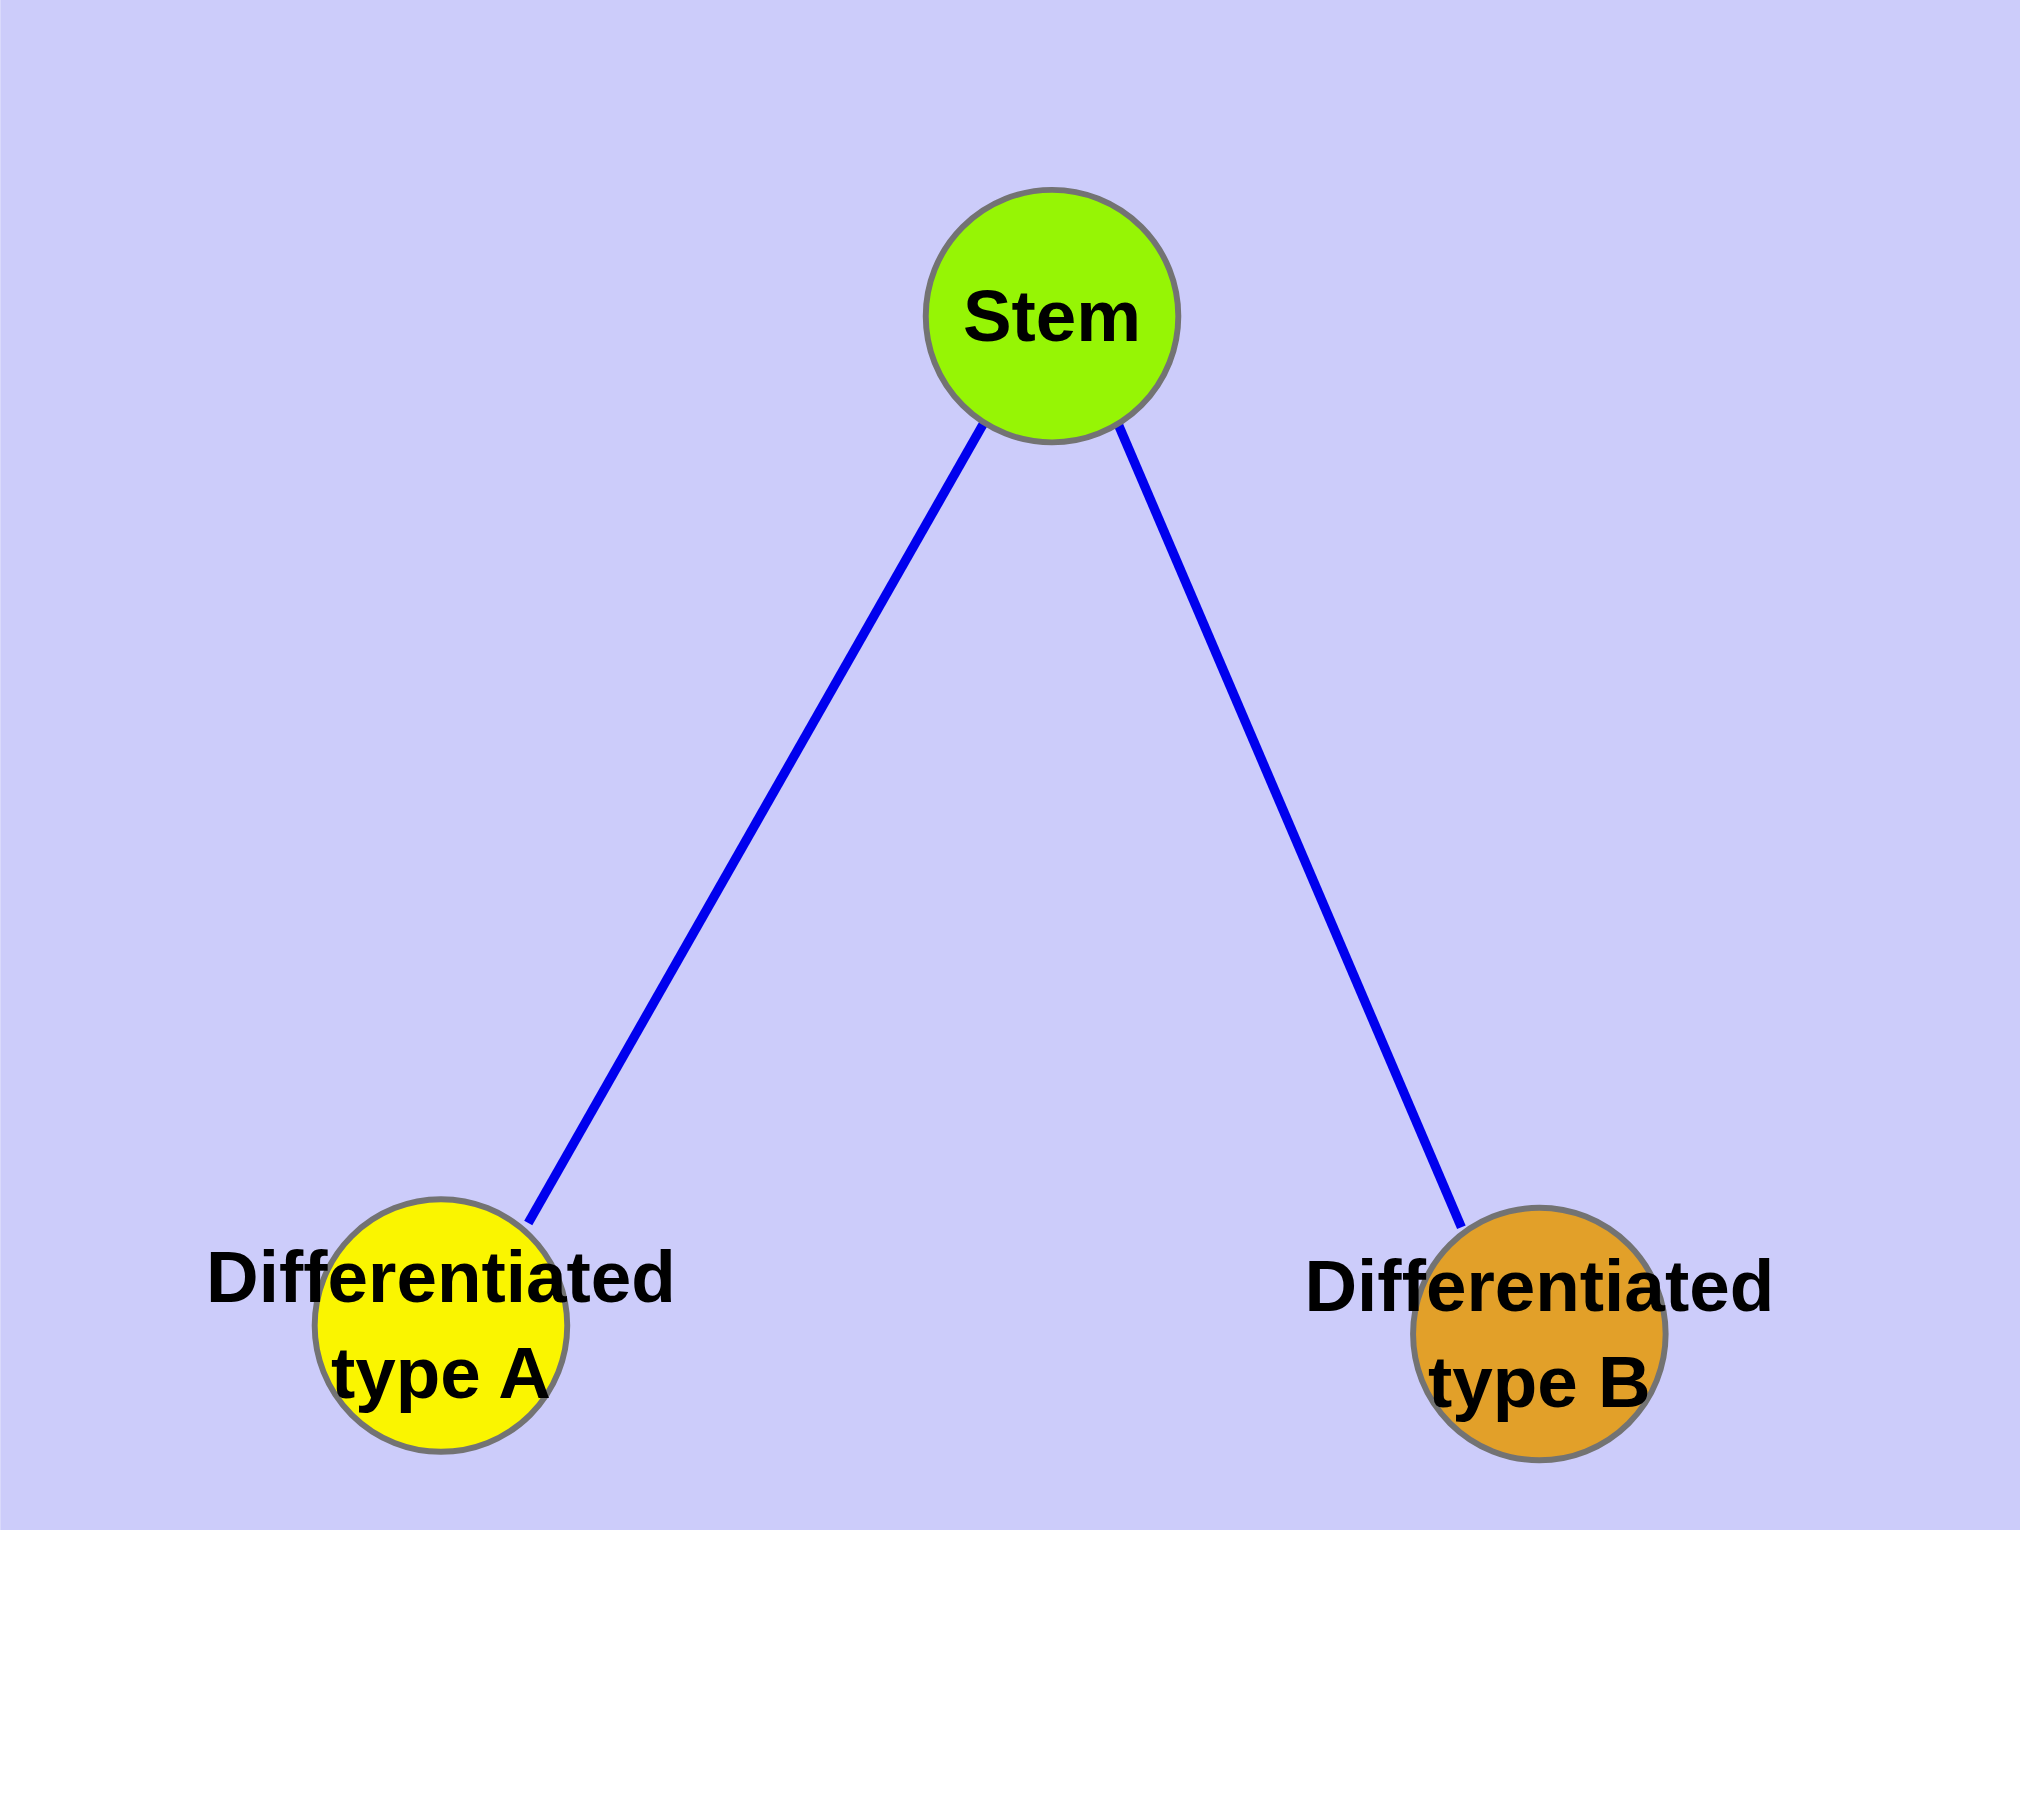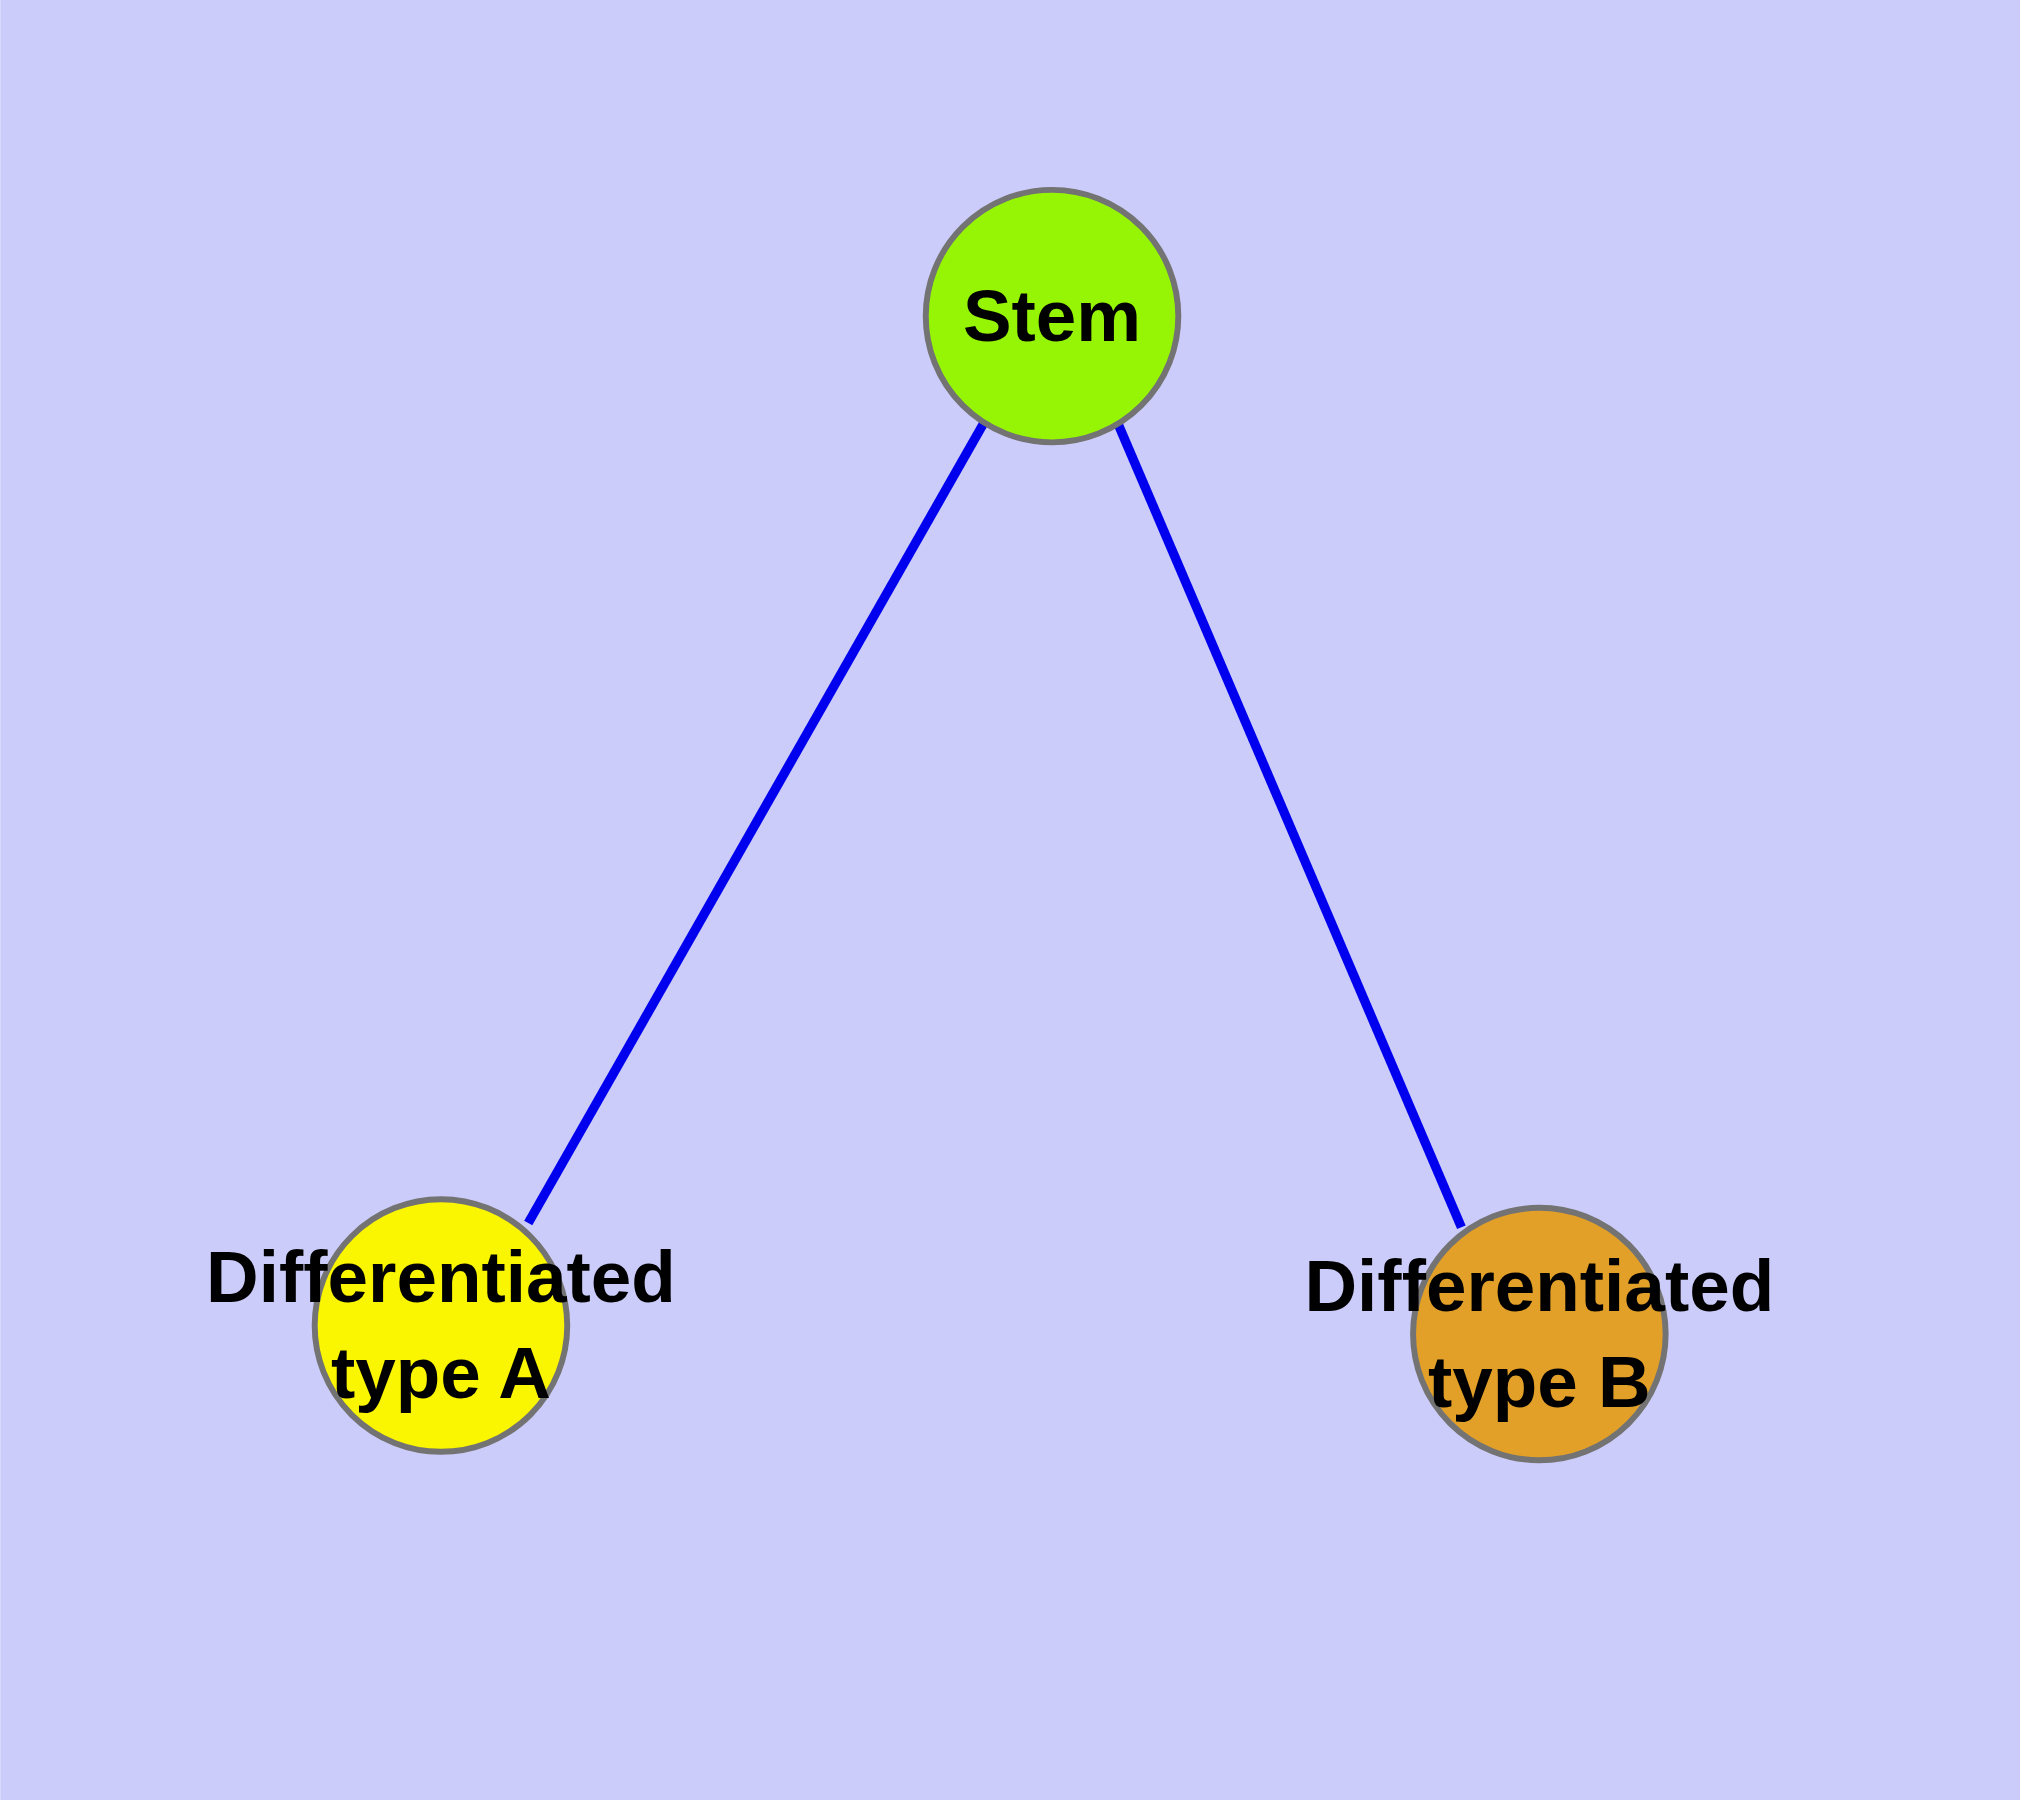--- a/index.html
+++ b/index.html
@@ -23,21 +23,21 @@
   }
   .node-label {
     font-family: "Liberation Sans", sans-serif;
     font-weight: bold;
     fill: #000000;
   }
 </style>
 </head>
 <body>
 
-<div id="canvas-wrap" style="width: 2021px; height: 1800px;">
+<div id="canvas-wrap" style="width: 2021px; height: 1530px;">
   <svg id="graph-svg" viewBox="0 0 2384 2138" xmlns="http://www.w3.org/2000/svg">
 
     <rect id="bg-rect" x="0" y="0" width="2384" height="2138" fill="#ccccfa"></rect>
 
     <g id="edges-layer">
       <line id="edge-0" x1="1160" y1="500" x2="623" y2="1443" stroke="#0000ee" stroke-width="11" stroke-linecap="butt"></line>
       <line id="edge-1" x1="1318" y1="498" x2="1724" y2="1448" stroke="#0000ee" stroke-width="11" stroke-linecap="butt"></line>
     </g>
 
     <g id="nodes-layer">

